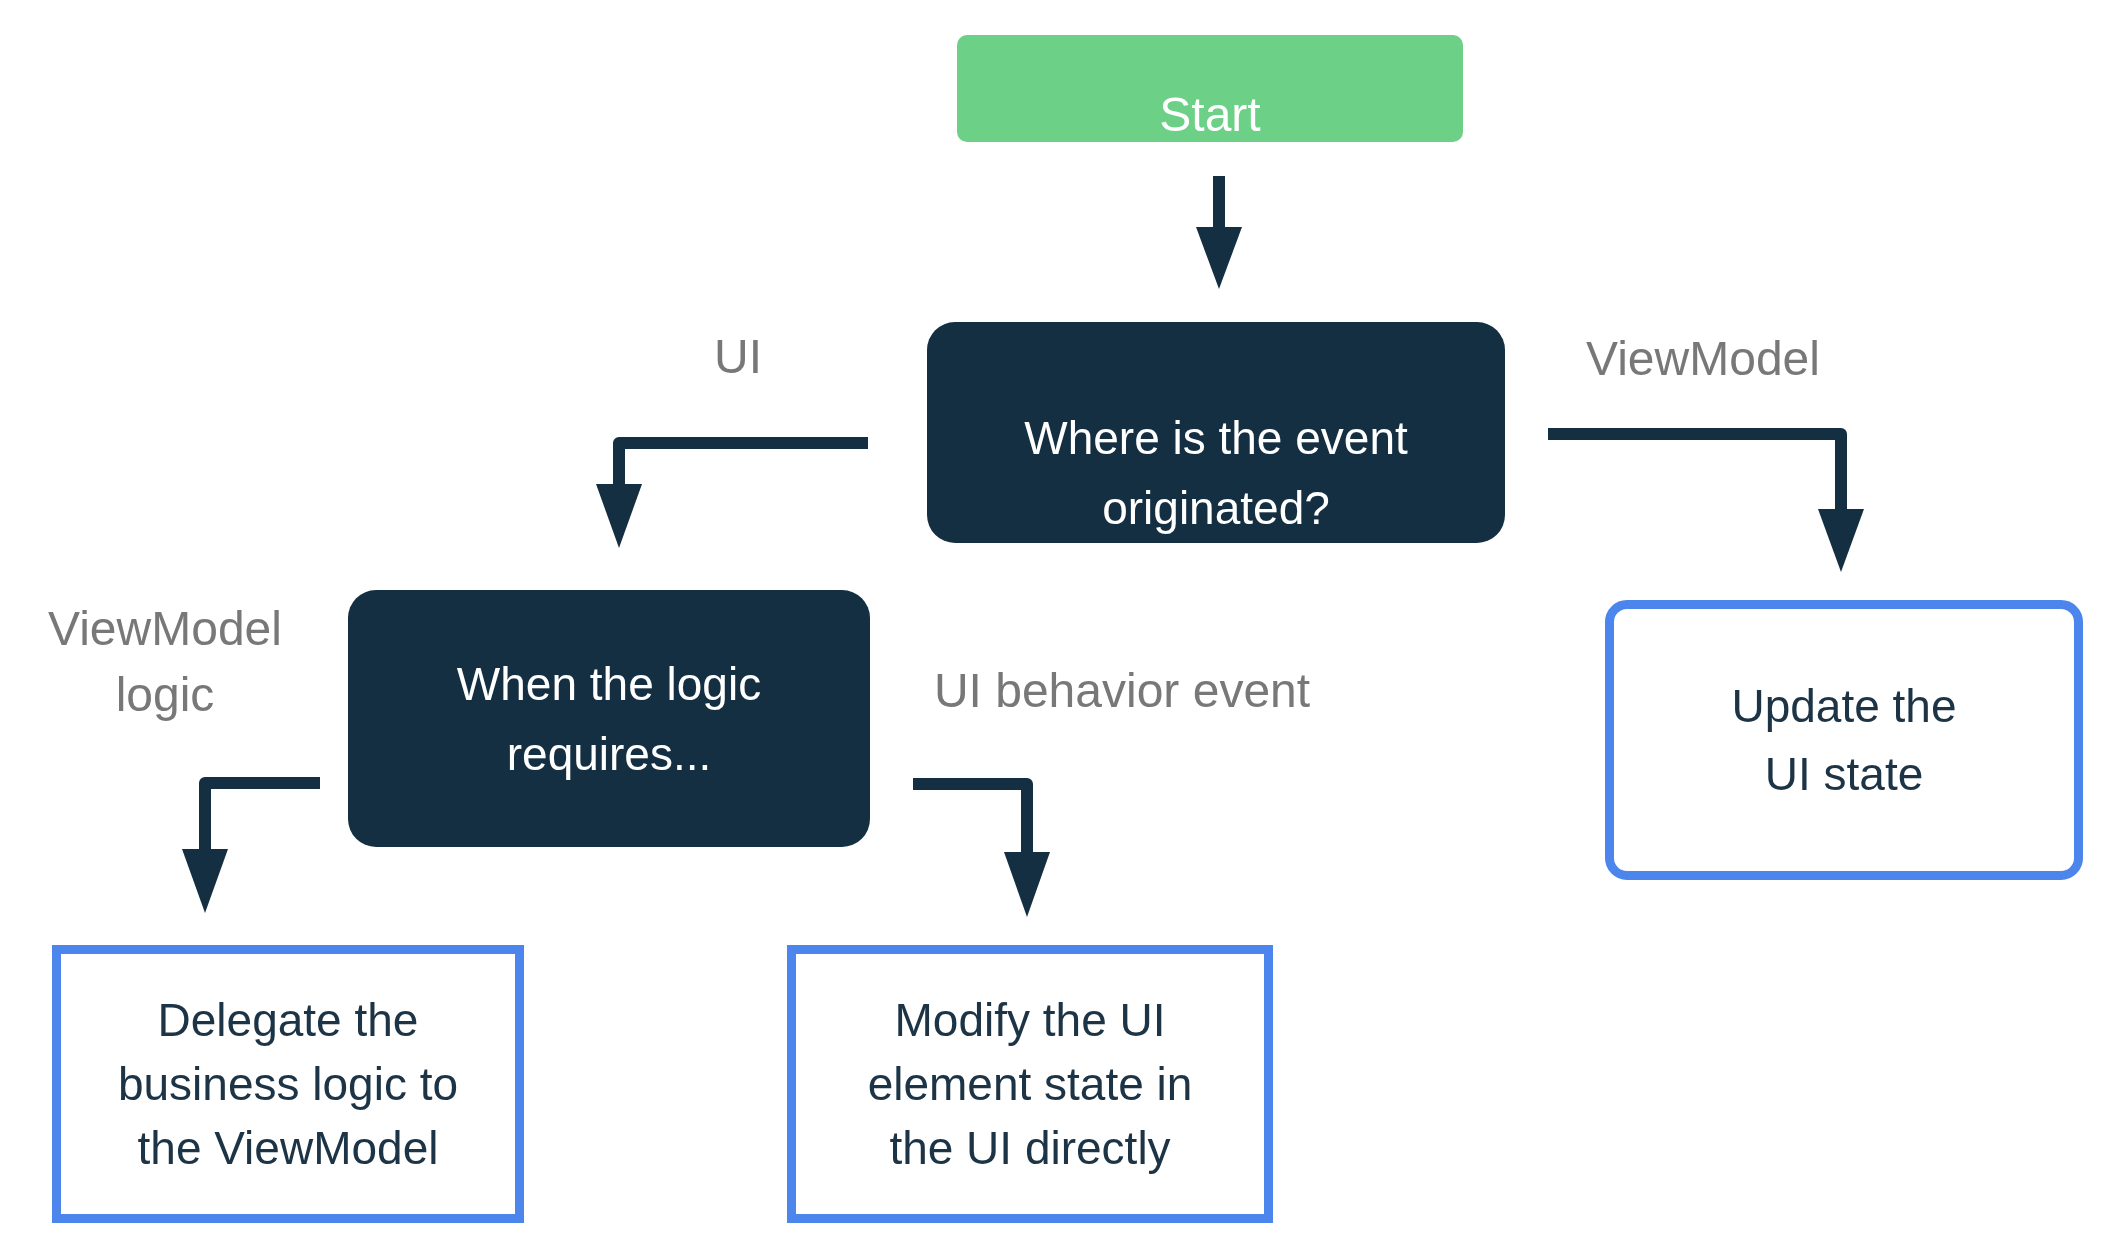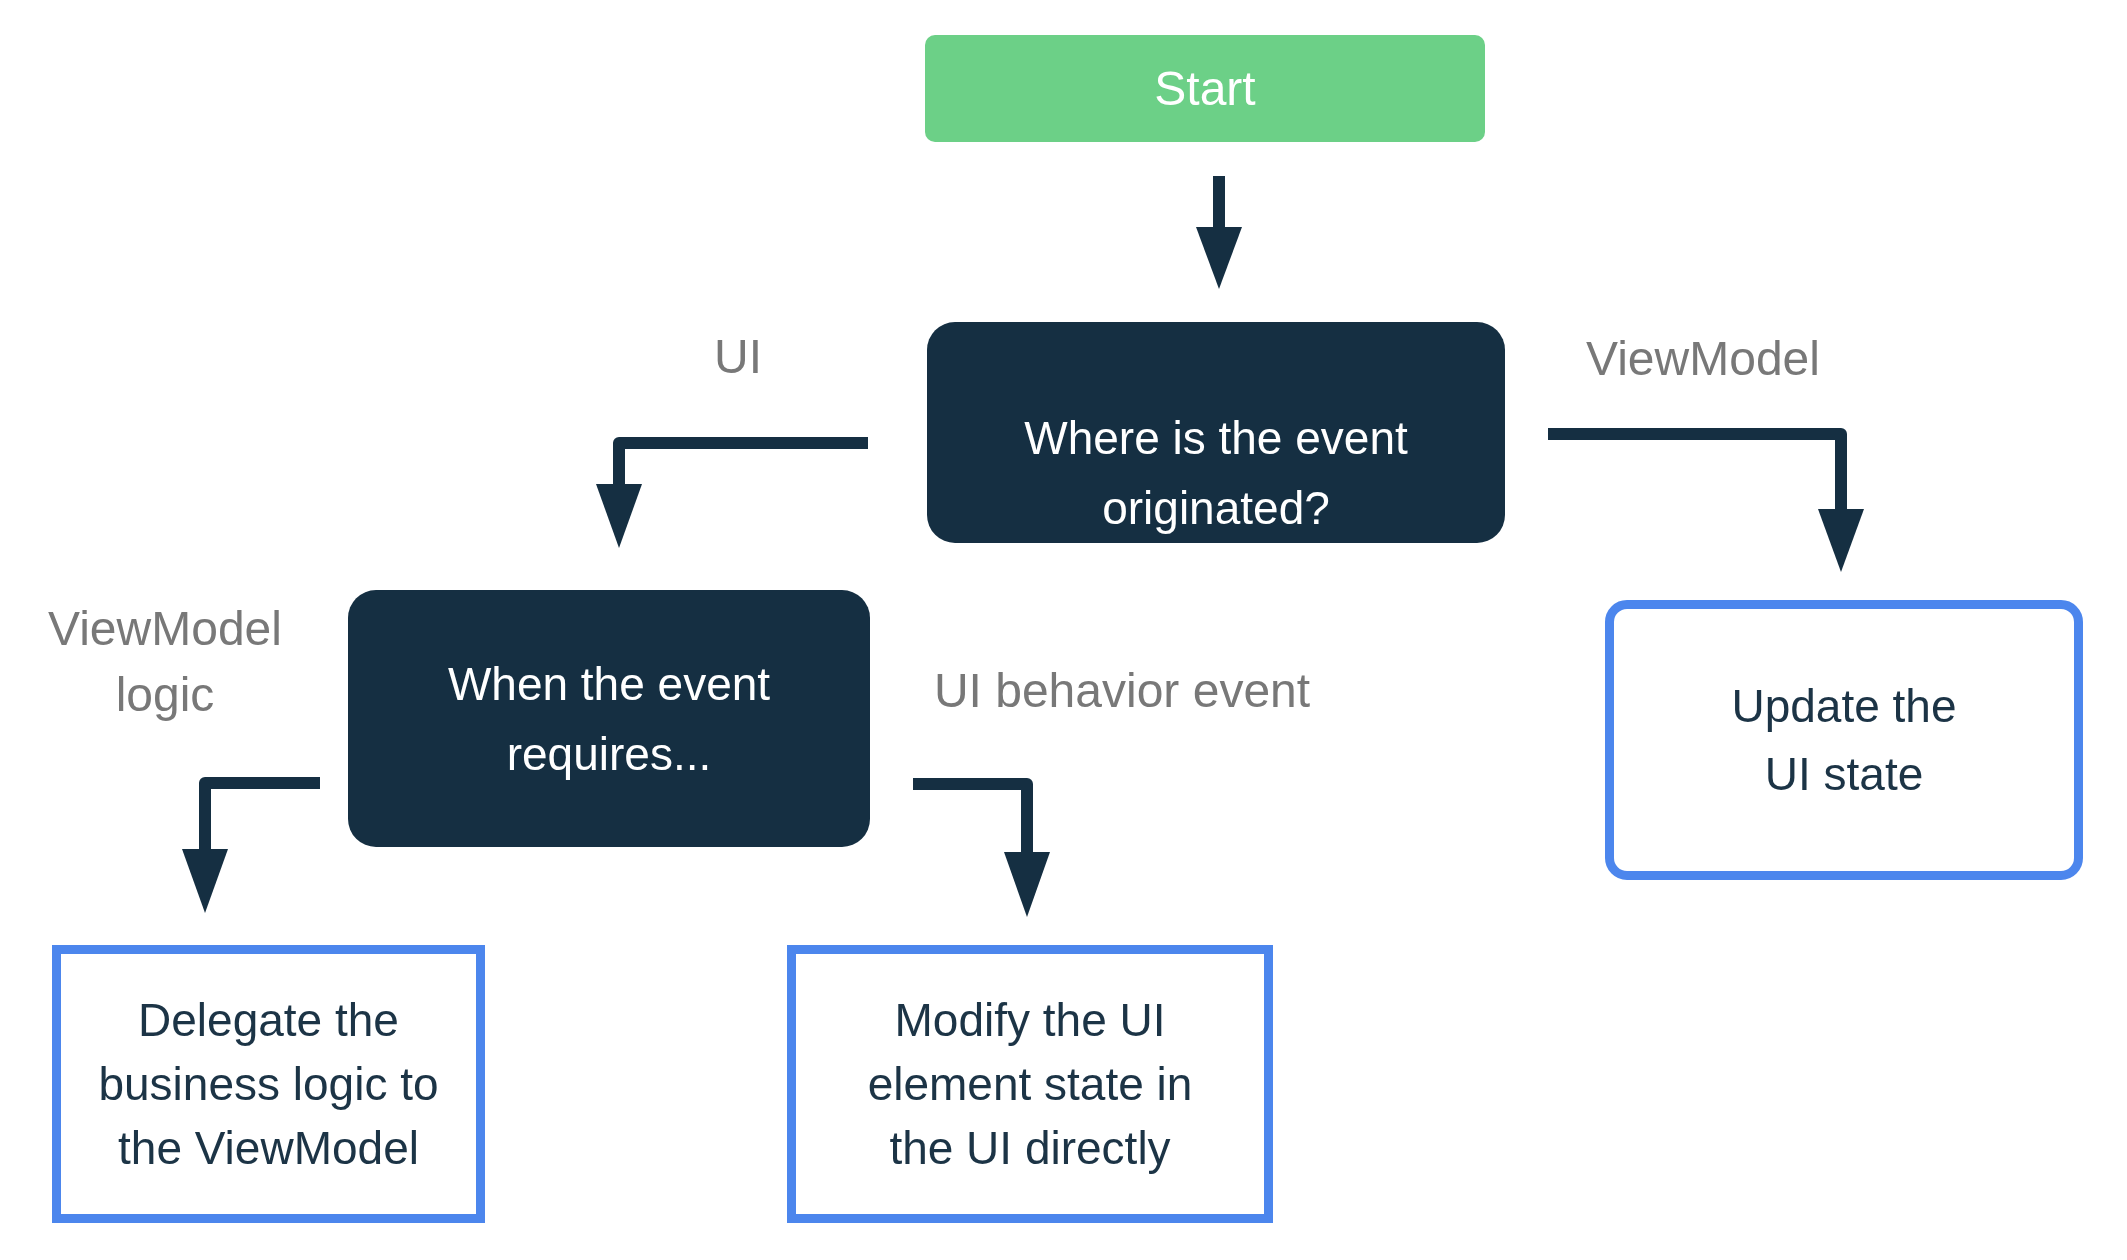--- a/index.html
+++ b/index.html
@@ -49,24 +49,24 @@
     font-size:46px;line-height:64px;
   }
   .edge-label{
     position:absolute;
     color:var(--color-label_text);
     font-size:48px;line-height:66px;
     text-align:center;
     white-space:pre-line;
   }
   
-  #node-start   {left:925px; top:35px;  width:560px; height:107px;}
+  #node-start   {left:957px; top:35px;  width:506px; height:107px;align-items:flex-end;}
   #node-origin  {left:927px; top:322px; width:578px; height:221px;align-items:flex-end;}
   #node-requires{left:348px; top:590px; width:522px; height:257px;}
-  #node-delegate{left:52px;  top:945px; width:433px; height:278px;}
+  #node-delegate{left:52px;  top:945px; width:472px; height:278px;}
   #node-modify  {left:787px; top:945px; width:486px; height:278px;align-items:center;}
   #node-update  {left:1605px;top:600px; width:478px; height:280px; line-height:68px;border-radius:22px;}
   #label-ui             {left:638px; top:324px; width:200px;}
   #label-viewmodel      {left:1503px;top:326px; width:400px;}
   #label-business-logic {left:15px;  top:596px; width:300px;}
   #label-ui-behavior    {left:872px; top:658px; width:500px;}
 </style>
 </head>
 <body>
 
@@ -98,21 +98,21 @@
   <div class="node node-start" id="node-start">
     <span class="label">Start</span>
   </div>
 
   <div class="node node-dark" id="node-origin">
     <span class="label">Where is the event
 originated?</span>
   </div>
 
   <div class="node node-dark" id="node-requires">
-    <span class="label">When the event
+    <span class="label">When the logic
 requires...</span>
   </div>
 
   <div class="node node-outline" id="node-delegate">
     <span class="label">Delegate the
 business logic to
 the ViewModel</span>
   </div>
 
   <div class="node node-outline" id="node-modify">

